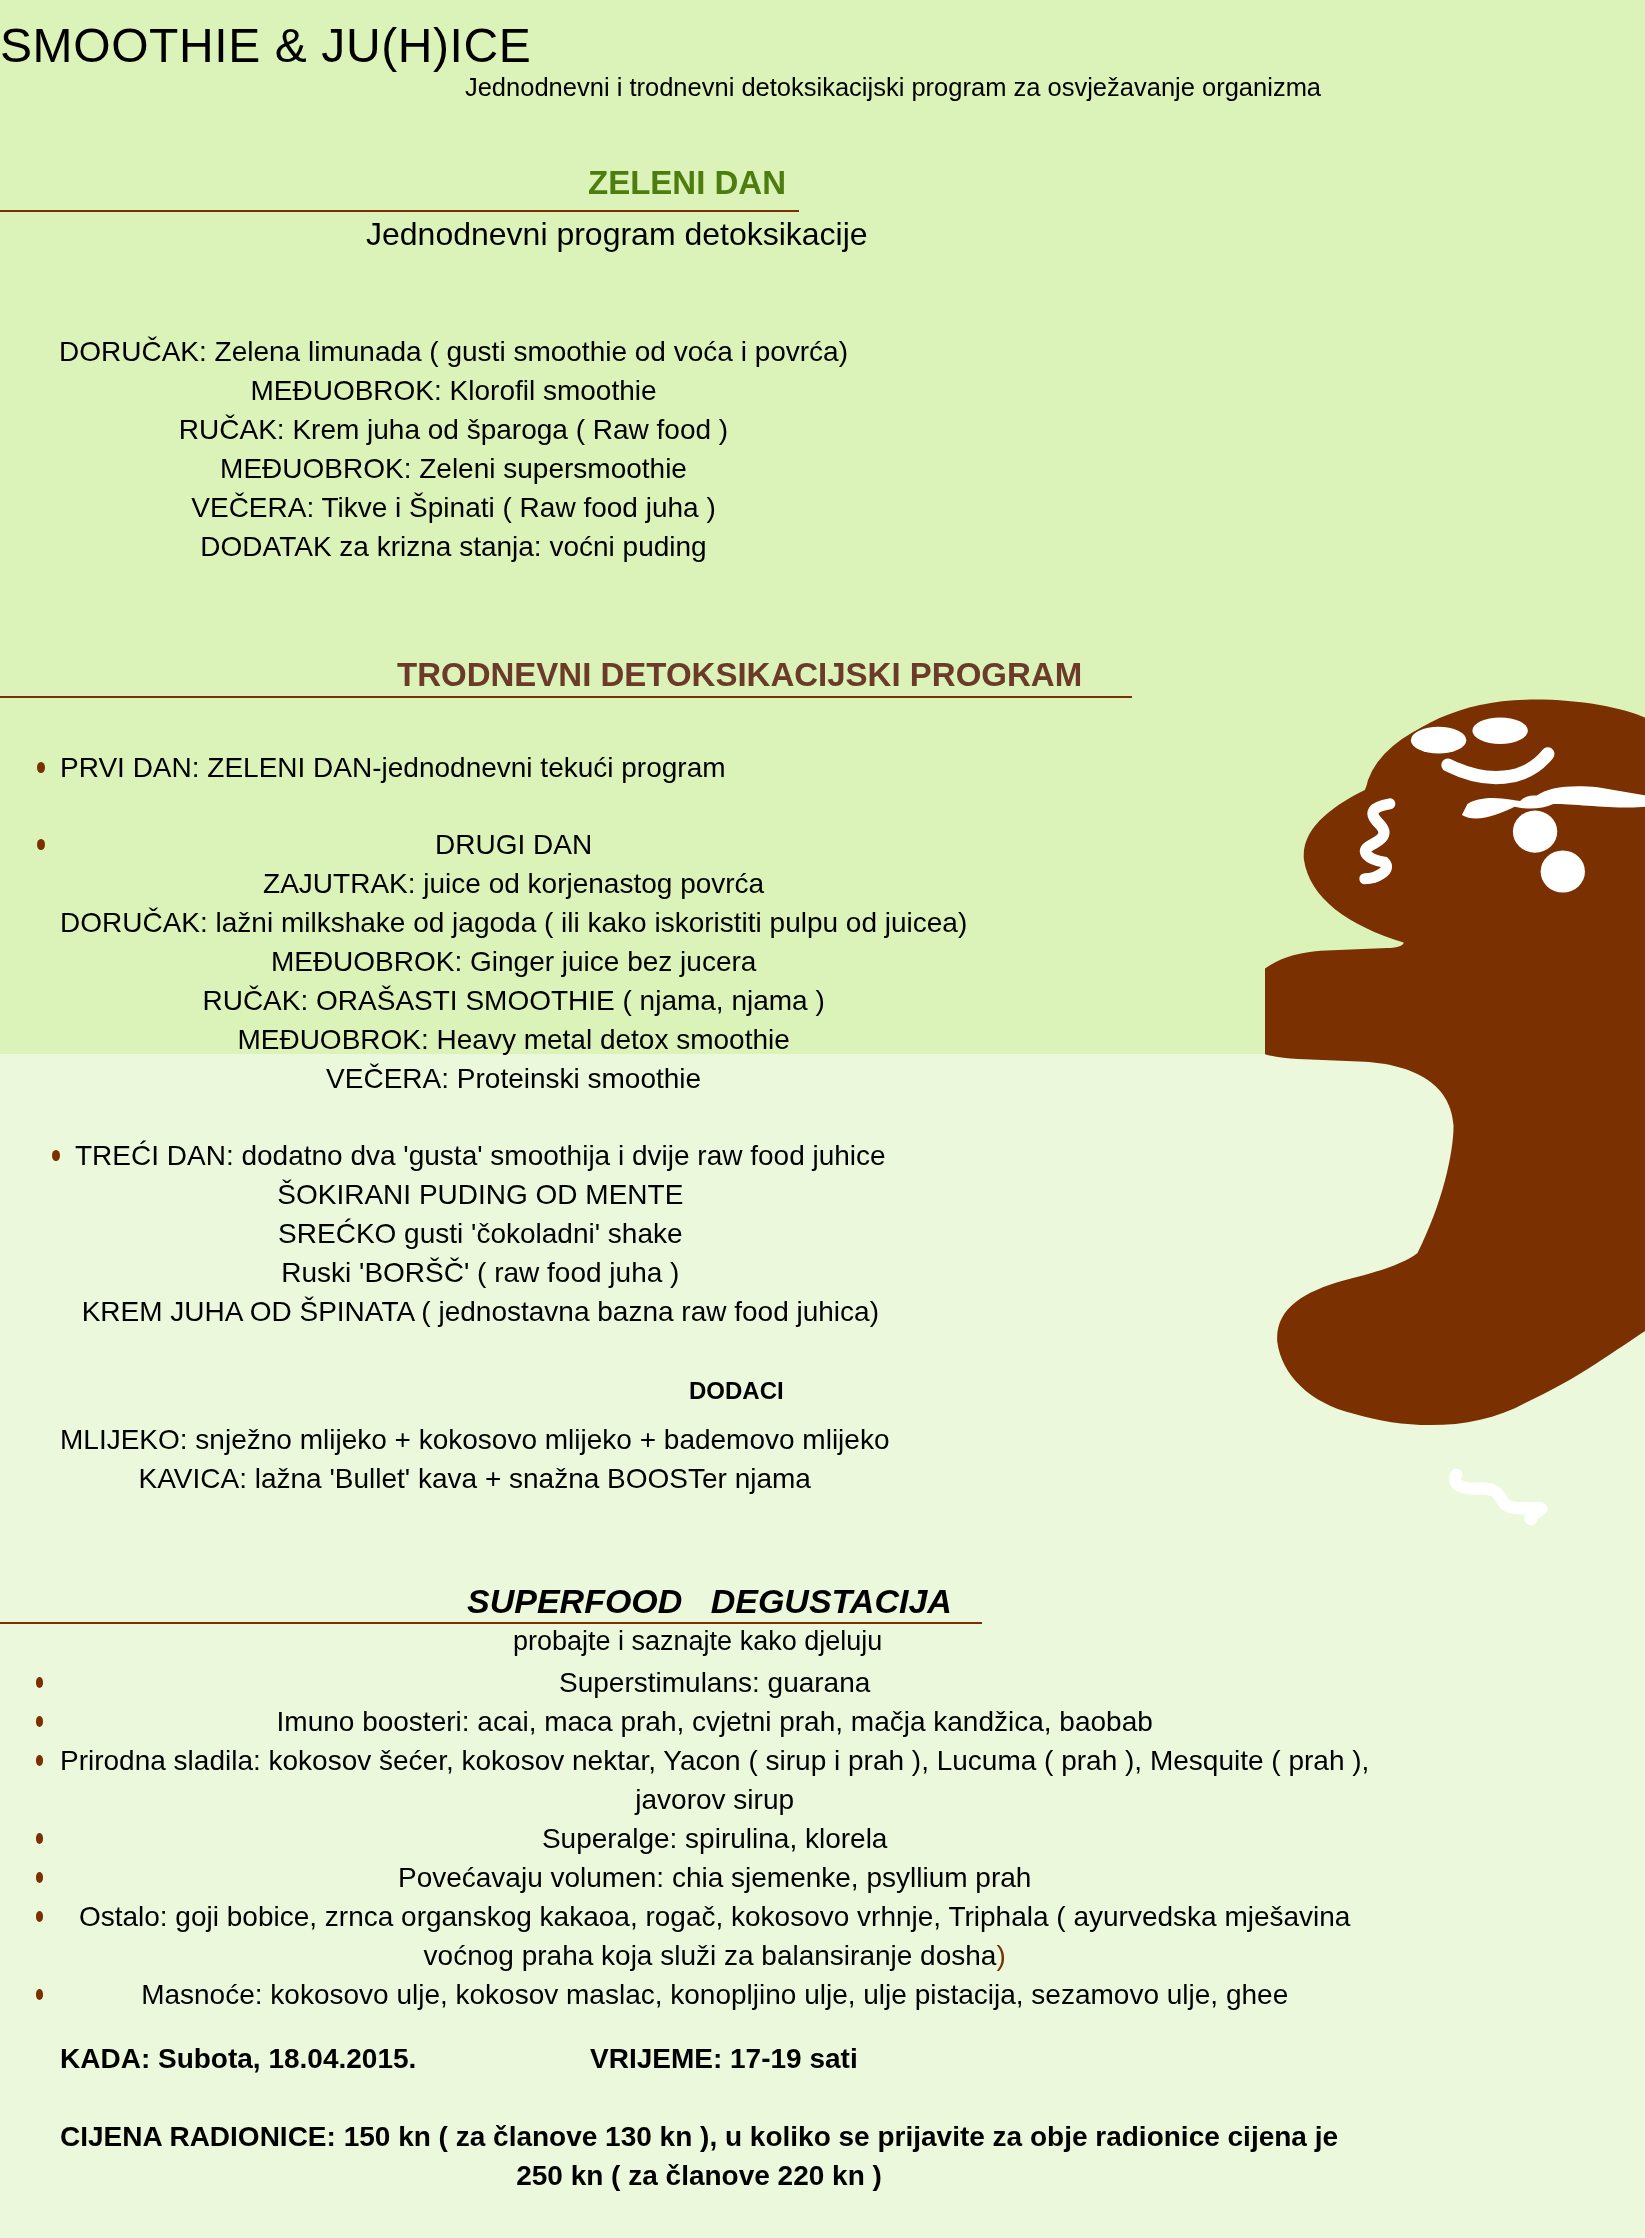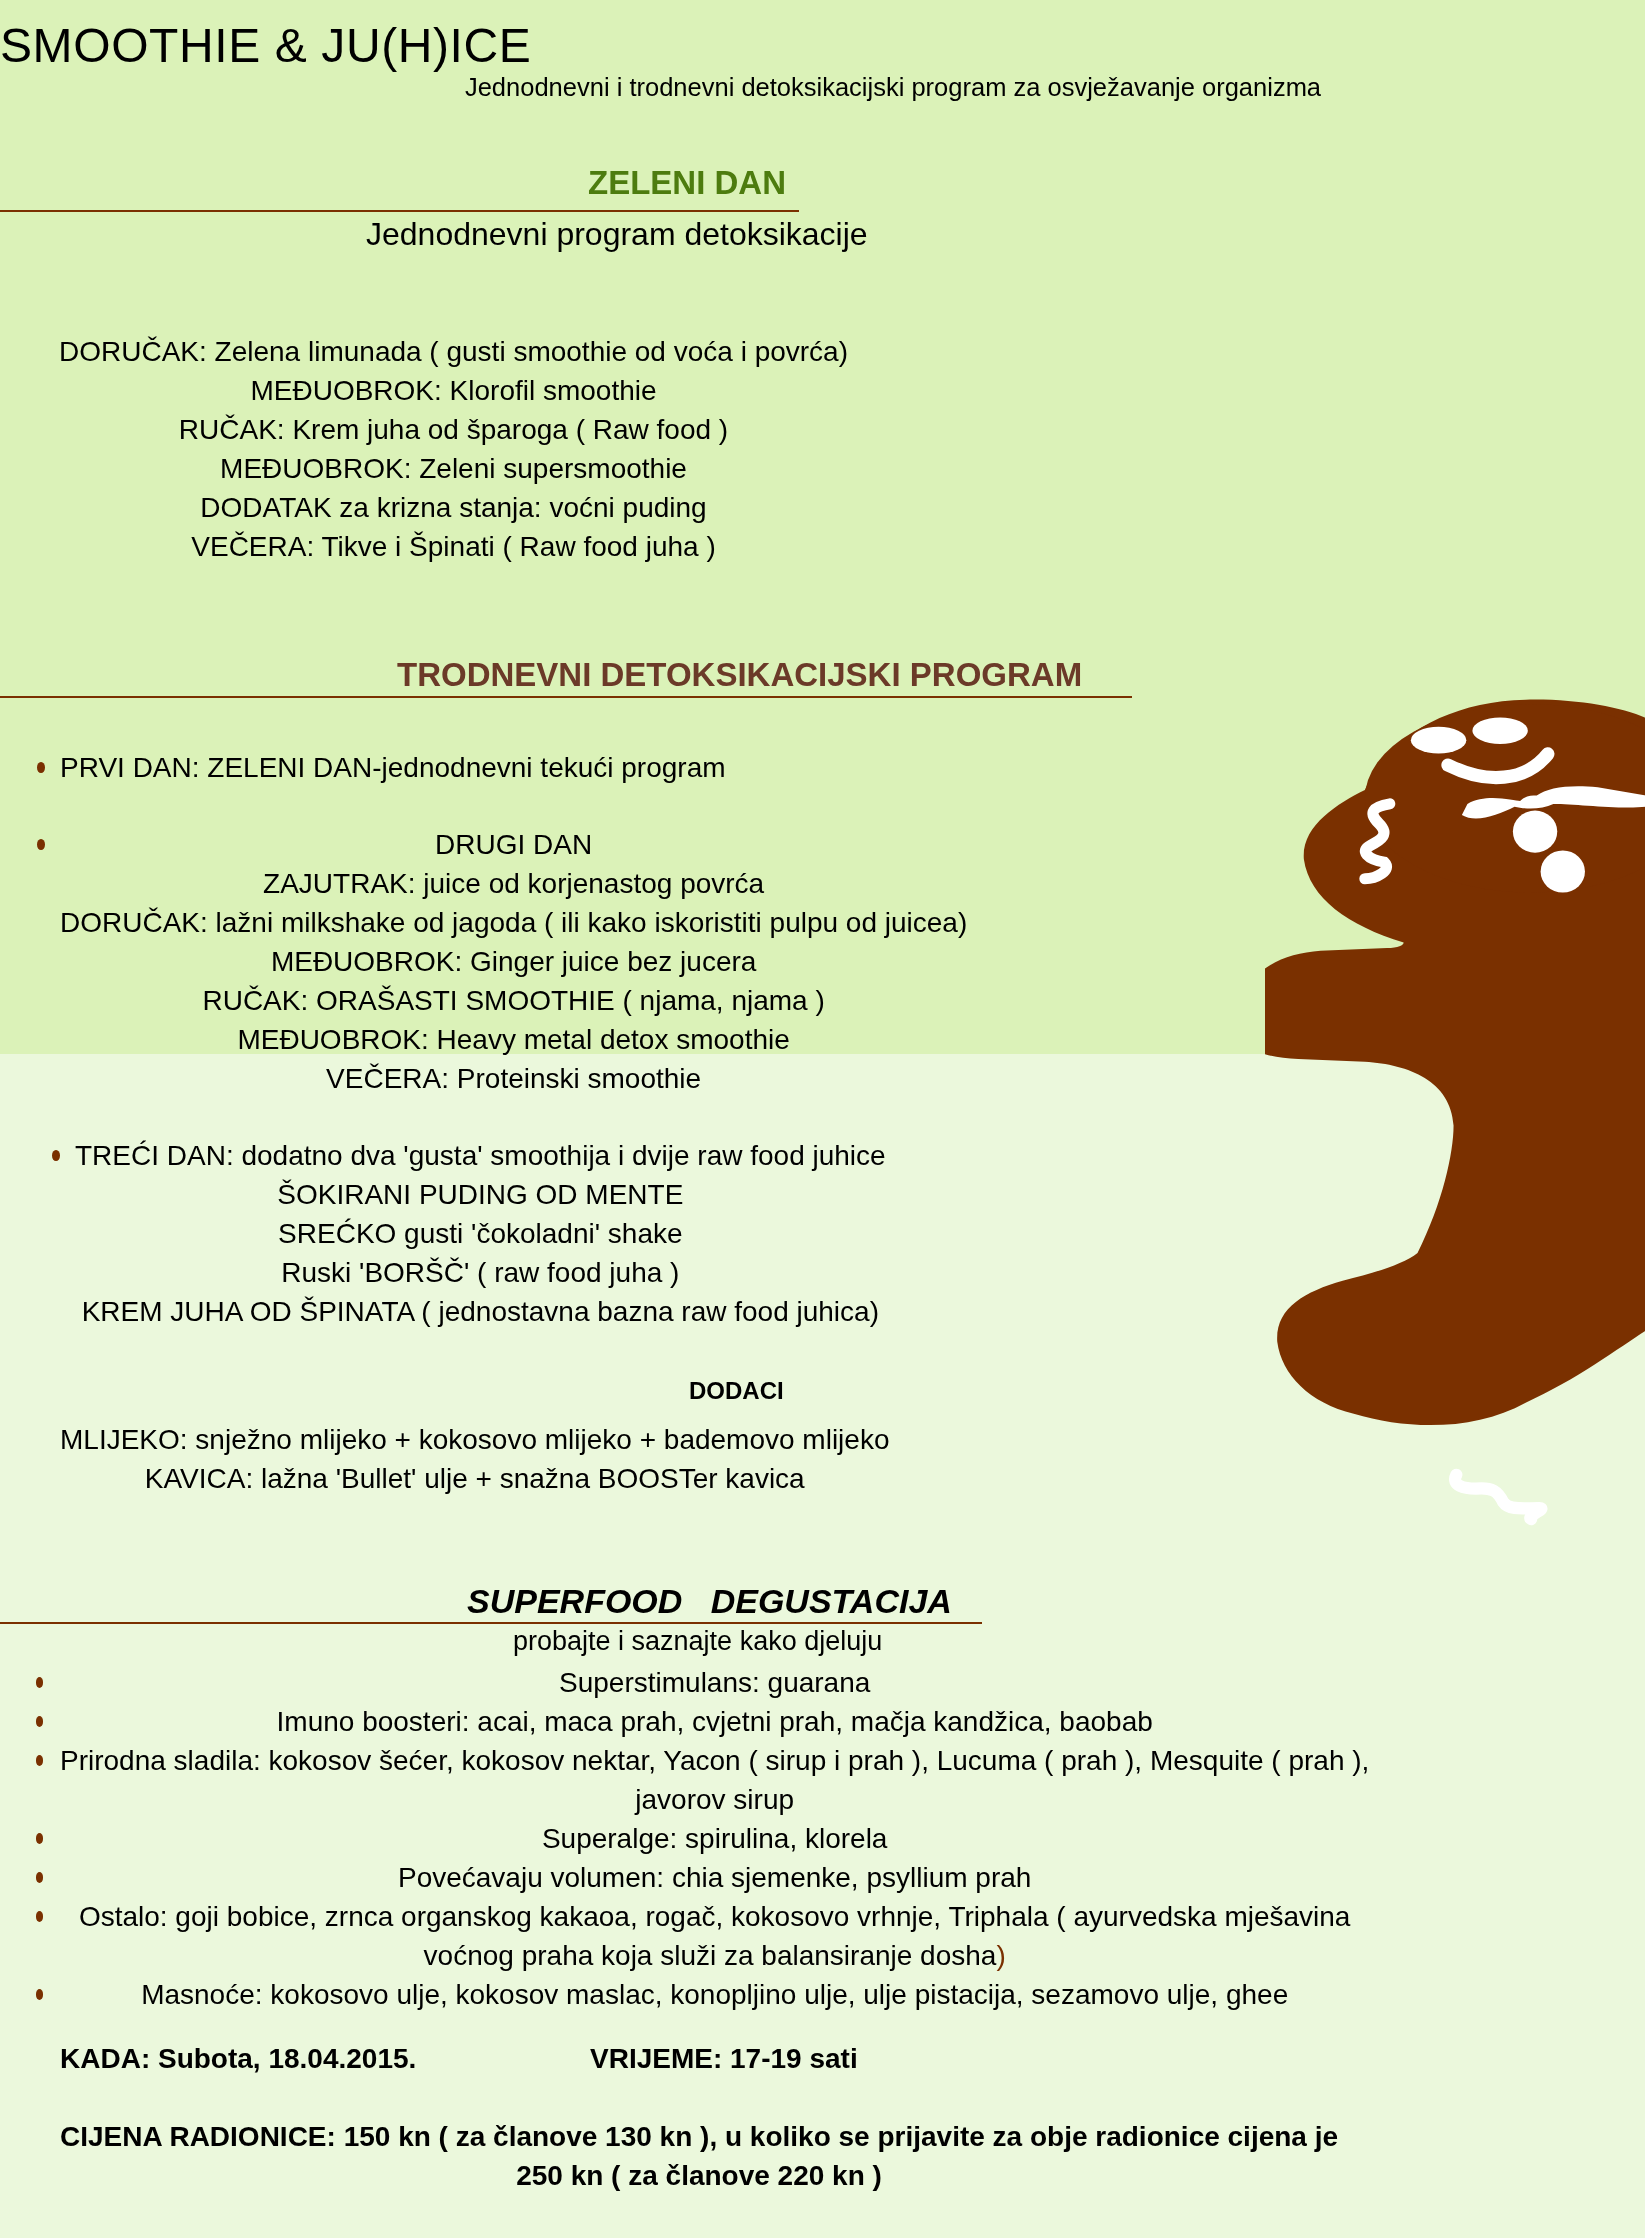--- a/index.html
+++ b/index.html
@@ -40,22 +40,22 @@
 
 <div class="abs h-green" style="left:588px; top:164px;">ZELENI DAN</div>
 <div class="rule" style="top:210px; width:799px;"></div>
 <div class="abs" style="left:366px; top:216px; font-size:32px;">Jednodnevni program detoksikacije</div>
 
 <div class="abs body-text" style="left:59px; top:332px;">
   <span class="line">DORUČAK: Zelena limunada ( gusti smoothie od voća i povrća)</span>
   <span class="line">MEĐUOBROK:  Klorofil smoothie</span>
   <span class="line">RUČAK: Krem juha od šparoga ( Raw food )</span>
   <span class="line">MEĐUOBROK: Zeleni supersmoothie</span>
+  <span class="line">VEČERA: Tikve i Špinati ( Raw food juha )</span>
   <span class="line">DODATAK za krizna stanja: voćni puding</span>
-  <span class="line">VEČERA: Tikve i Špinati ( Raw food juha )</span>
 </div>
 
 <div class="abs h-brown" style="left:397px; top:656px;">TRODNEVNI DETOKSIKACIJSKI PROGRAM</div>
 <div class="rule" style="top:696px; width:1132px;"></div>
 
 <div class="abs body-text" style="left:60px; top:748px;">
   <div class="bullet-row">
       <span class="bullet"></span>
       <span class="line">PRVI DAN: ZELENI DAN-jednodnevni tekući program</span>
     </div>
@@ -81,21 +81,21 @@
     </div>
   <span class="line">ŠOKIRANI PUDING OD MENTE</span>
   <span class="line">SREĆKO gusti 'čokoladni' shake</span>
   <span class="line">Ruski 'BORŠČ' ( raw food juha )</span>
   <span class="line">KREM JUHA OD ŠPINATA ( jednostavna bazna raw food juhica)</span>
 </div>
 
 <div class="abs h-black" style="left:689px; top:1377px;">DODACI</div>
 <div class="abs body-text" style="left:60px; top:1420px;">
   <span class="line">MLIJEKO: snježno mlijeko + kokosovo mlijeko + bademovo mlijeko</span>
-  <span class="line">KAVICA: lažna 'Bullet' ulje + snažna BOOSTer kavica</span>
+  <span class="line">KAVICA: lažna 'Bullet' kava + snažna BOOSTer njama</span>
 </div>
 
 <div class="abs italic-h" style="left:467px; top:1582px;"><span style="white-space:pre;">SUPERFOOD   DEGUSTACIJA</span></div>
 <div class="rule" style="top:1622px; width:982px;"></div>
 <div class="abs" style="left:513px; top:1626px; font-size:27px;">probajte i saznajte kako djeluju</div>
 
 <div class="abs body-text sf-list" style="left:60px; top:1663px;">
   <div class="bullet-row">
       <span class="bullet"></span>
       <span class="line">Superstimulans: guarana</span>

